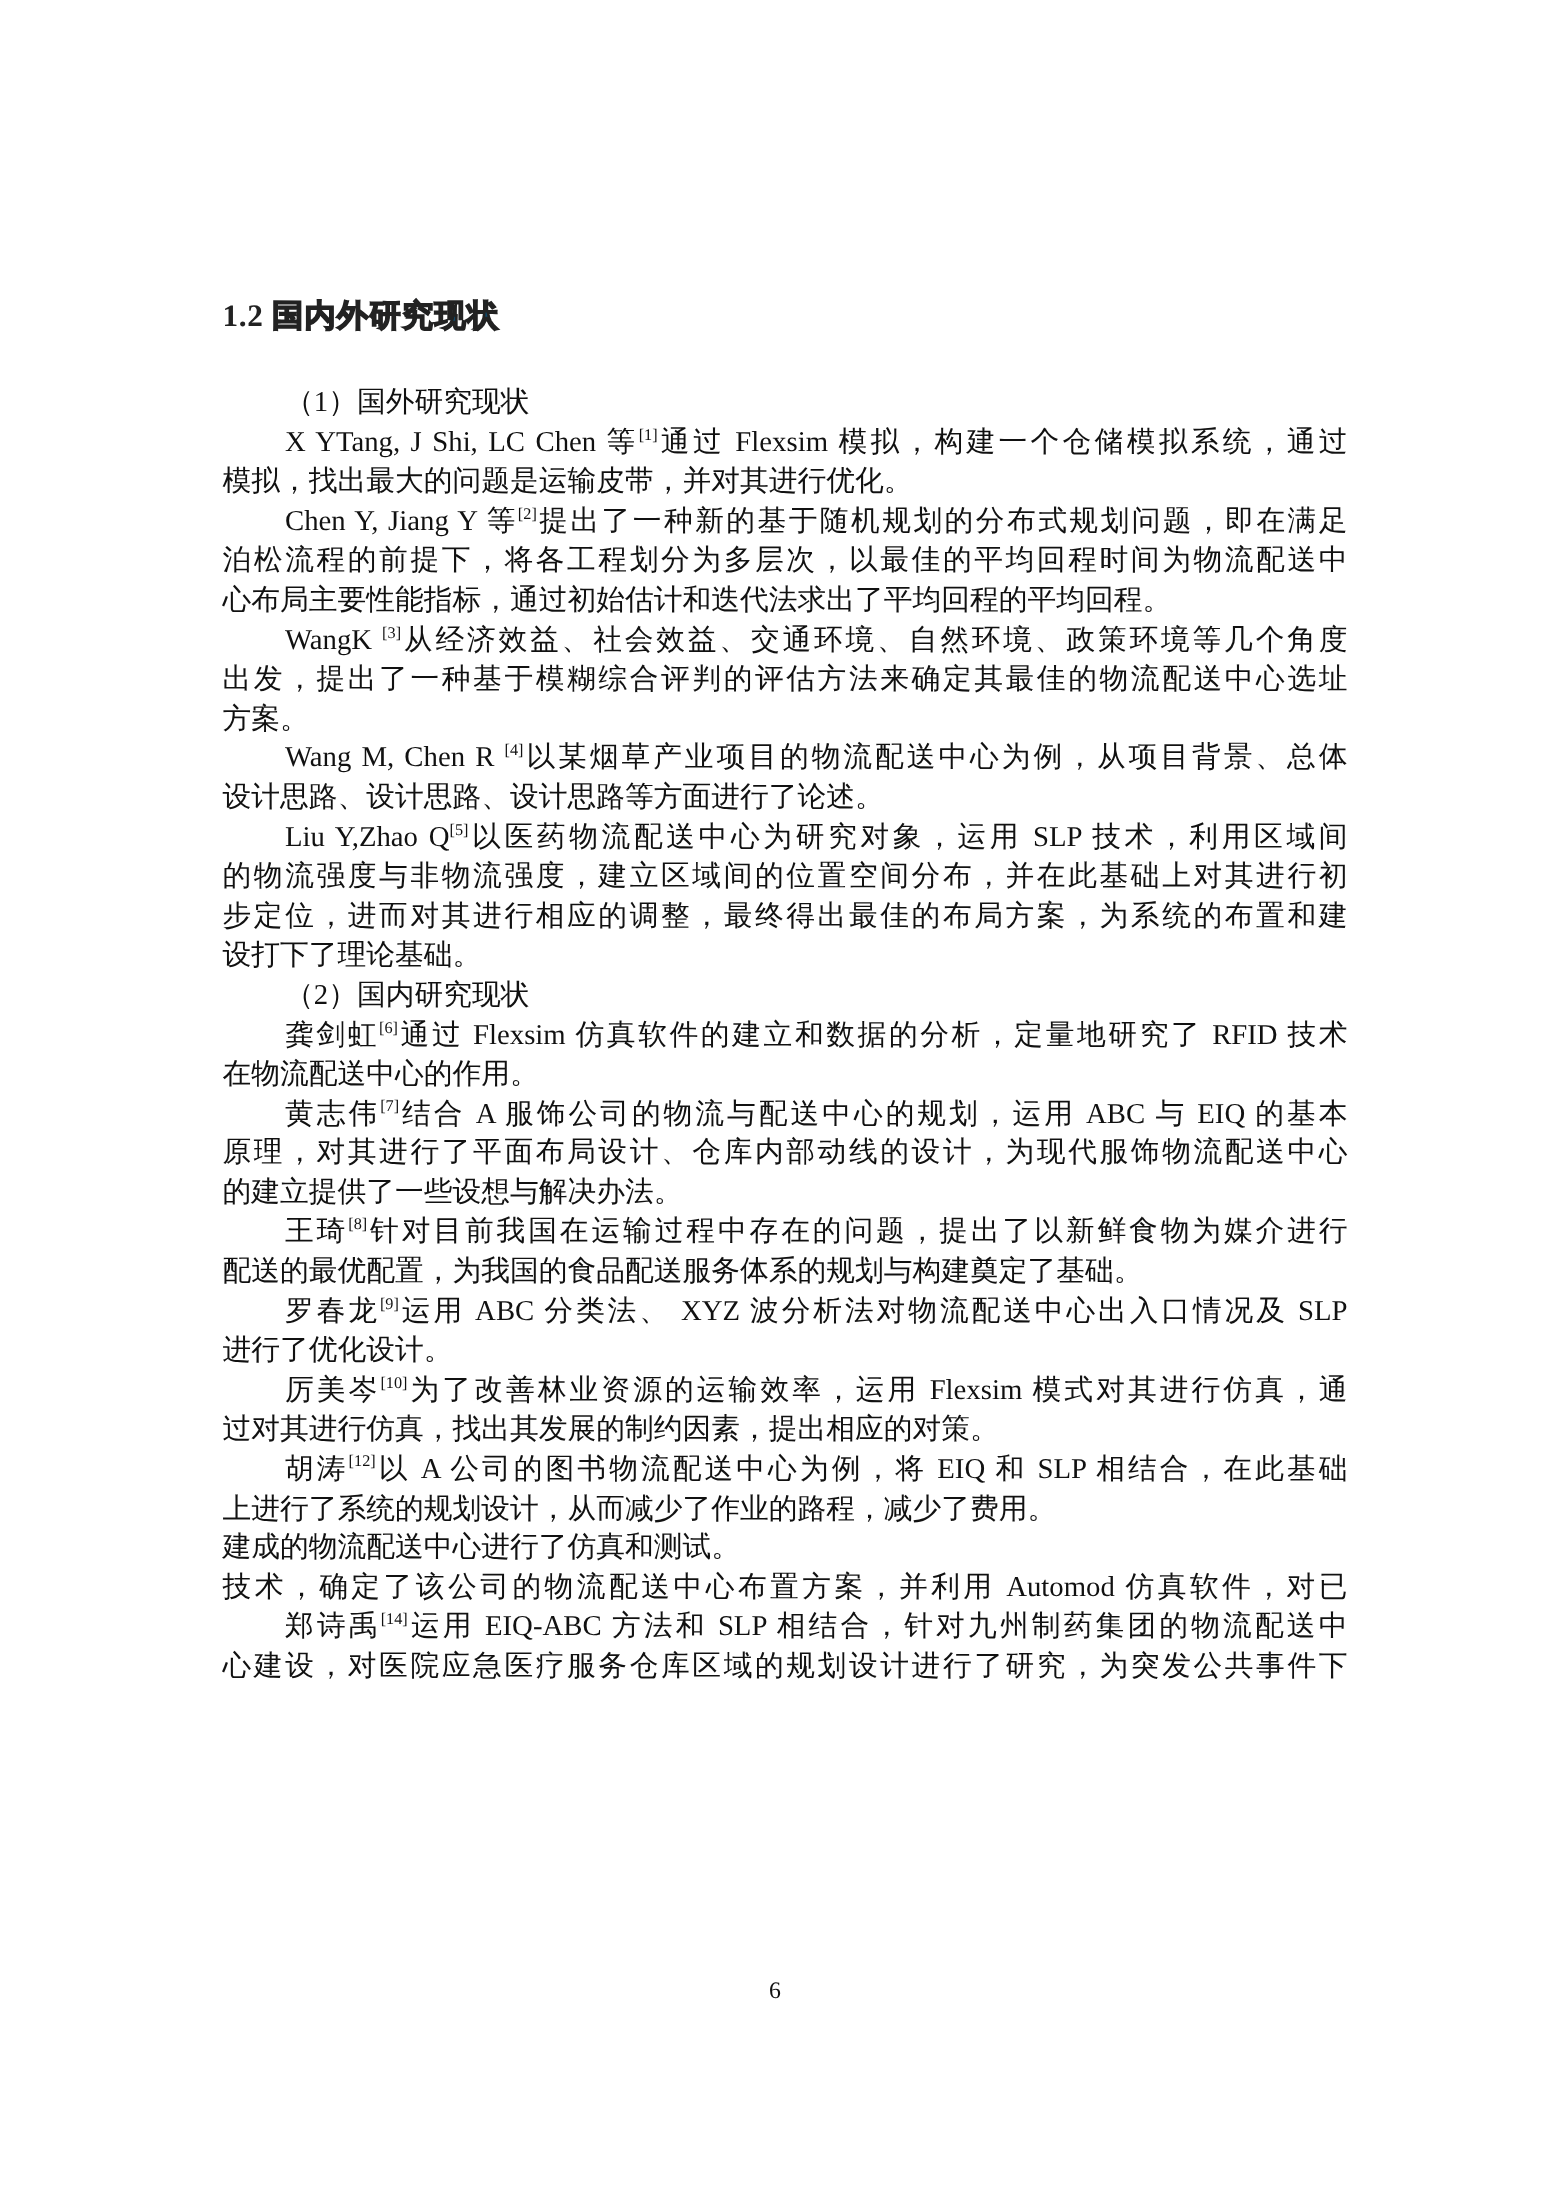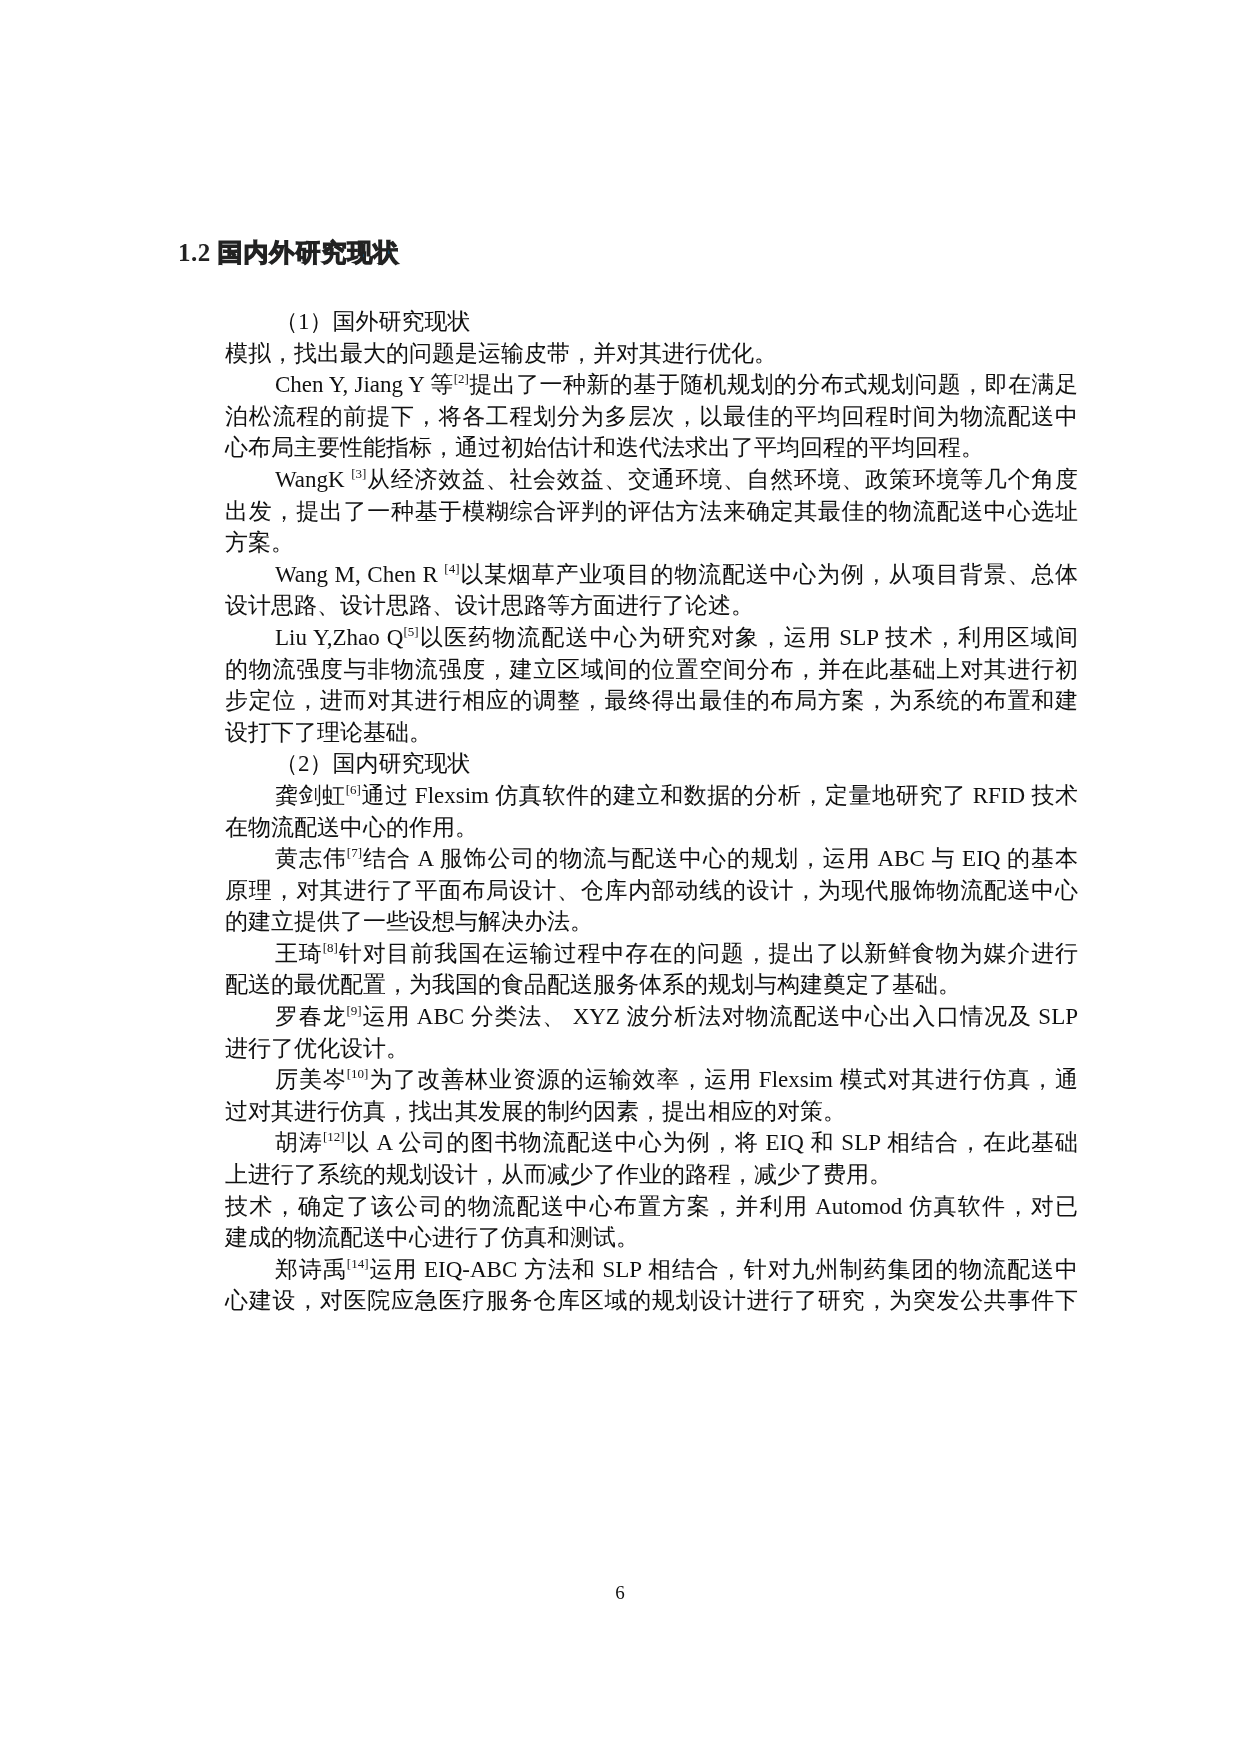--- a/index.html
+++ b/index.html
@@ -5,39 +5,40 @@
   html, body { margin: 0; padding: 0; background: #ffffff; }
   body { width: 1240px; height: 1754px; position: relative; overflow: hidden;
          font-family: "Liberation Serif", "DejaVu Serif", serif; color: #111; }
   .page { position: absolute; left: 0; top: 0; width: 1240px; height: 1754px; }
   .heading { position: absolute; left: 178px; top: 236px; font-size: 25px; font-weight: bold;
              font-family: "Liberation Serif", "DejaVu Serif", serif; color: #222; letter-spacing: 0.5px; }
   .heading .cn { font-family: "DejaVu Sans", sans-serif; font-weight: bold; color: #0c4a6e;
                  -webkit-text-stroke: 1.2px #222; letter-spacing: 1px; }
   .body { position: absolute; left: 178px; top: 306px; width: 900px; }
   .line { height: 31.6px; line-height: 31.6px; font-size: 23px; white-space: nowrap;
-          text-align: justify; text-align-last: justify; margin-left: 47px; }
+          text-align: justify; text-align-last: justify; }
   .line.indent { padding-left: 50px; }
   .line.last { text-align-last: left; }
   .line.sub { padding-left: 50px; text-align-last: left; }
   sup { font-size: 13px; line-height: 0; vertical-align: 9px; }
   .pagenum { position: absolute; left: 0; width: 1240px; top: 1582px; text-align: center;
              font-size: 19px; }
 </style>
 </head>
 <body>
 
 <div class="page">
   <div class="heading">
     <span>1.2</span>
     <span class="cn">国内外研究现状</span>
   </div>
 
   <div class="body" id="body">
       <div class="line sub"><span>（1）国外研究现状</span></div>
+      <div class="line indent"><span>X YTang, J Shi, LC Chen 等</span><sup>[1]</sup><span>通过  Flexsim 模拟，构建一个仓储模拟系统，通过</span></div>
       <div class="line last"><span>模拟，找出最大的问题是运输皮带，并对其进行优化。</span></div>
       <div class="line indent"><span>Chen Y, Jiang Y 等</span><sup>[2]</sup><span>提出了一种新的基于随机规划的分布式规划问题，即在满足</span></div>
       <div class="line "><span>泊松流程的前提下，将各工程划分为多层次，以最佳的平均回程时间为物流配送中</span></div>
       <div class="line last"><span>心布局主要性能指标，通过初始估计和迭代法求出了平均回程的平均回程。</span></div>
       <div class="line indent"><span>WangK </span><sup>[3]</sup><span>从经济效益、社会效益、交通环境、自然环境、政策环境等几个角度</span></div>
       <div class="line "><span>出发，提出了一种基于模糊综合评判的评估方法来确定其最佳的物流配送中心选址</span></div>
       <div class="line last"><span>方案。</span></div>
       <div class="line indent"><span>Wang M, Chen R </span><sup>[4]</sup><span>以某烟草产业项目的物流配送中心为例，从项目背景、总体</span></div>
       <div class="line last"><span>设计思路、设计思路、设计思路等方面进行了论述。</span></div>
       <div class="line indent"><span>Liu Y,Zhao Q</span><sup>[5]</sup><span>以医药物流配送中心为研究对象，运用  SLP 技术，利用区域间</span></div>
@@ -51,20 +52,20 @@
       <div class="line "><span>原理，对其进行了平面布局设计、仓库内部动线的设计，为现代服饰物流配送中心</span></div>
       <div class="line last"><span>的建立提供了一些设想与解决办法。</span></div>
       <div class="line indent"><span>王琦</span><sup>[8]</sup><span>针对目前我国在运输过程中存在的问题，提出了以新鲜食物为媒介进行</span></div>
       <div class="line last"><span>配送的最优配置，为我国的食品配送服务体系的规划与构建奠定了基础。</span></div>
       <div class="line indent"><span>罗春龙</span><sup>[9]</sup><span>运用  ABC 分类法、 XYZ 波分析法对物流配送中心出入口情况及 SLP</span></div>
       <div class="line last"><span>进行了优化设计。</span></div>
       <div class="line indent"><span>厉美岑</span><sup>[10]</sup><span>为了改善林业资源的运输效率，运用  Flexsim 模式对其进行仿真，通</span></div>
       <div class="line last"><span>过对其进行仿真，找出其发展的制约因素，提出相应的对策。</span></div>
       <div class="line indent"><span>胡涛</span><sup>[12]</sup><span>以  A 公司的图书物流配送中心为例，将  EIQ 和  SLP 相结合，在此基础</span></div>
       <div class="line last"><span>上进行了系统的规划设计，从而减少了作业的路程，减少了费用。</span></div>
+      <div class="line last"><span>建成的物流配送中心进行了仿真和测试。</span></div>
       <div class="line "><span>技术，确定了该公司的物流配送中心布置方案，并利用  Automod 仿真软件，对已</span></div>
-      <div class="line last"><span>建成的物流配送中心进行了仿真和测试。</span></div>
       <div class="line indent"><span>郑诗禹</span><sup>[14]</sup><span>运用 EIQ-ABC 方法和  SLP 相结合，针对九州制药集团的物流配送中</span></div>
       <div class="line "><span>心建设，对医院应急医疗服务仓库区域的规划设计进行了研究，为突发公共事件下</span></div>
     </div>
 
   <div class="pagenum">6</div>
 </div>
 
 </body></html>

